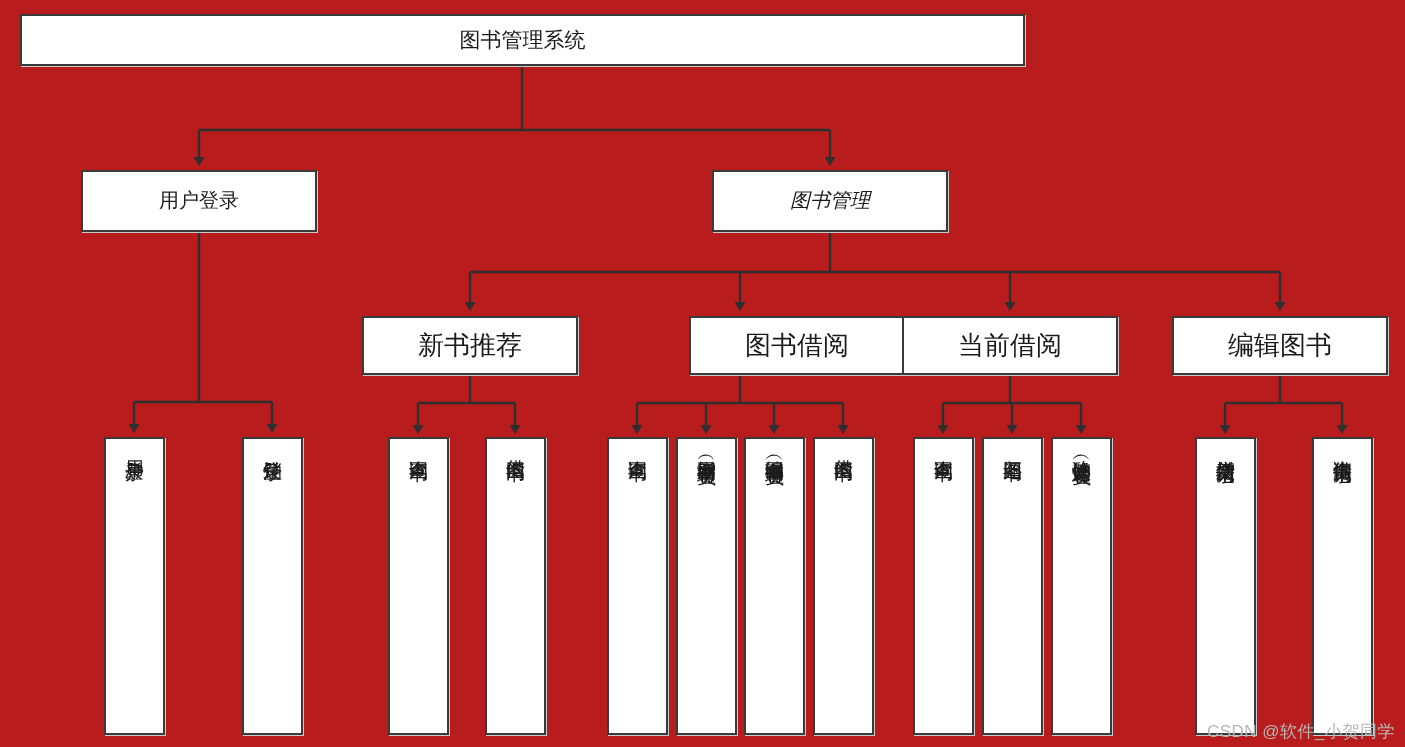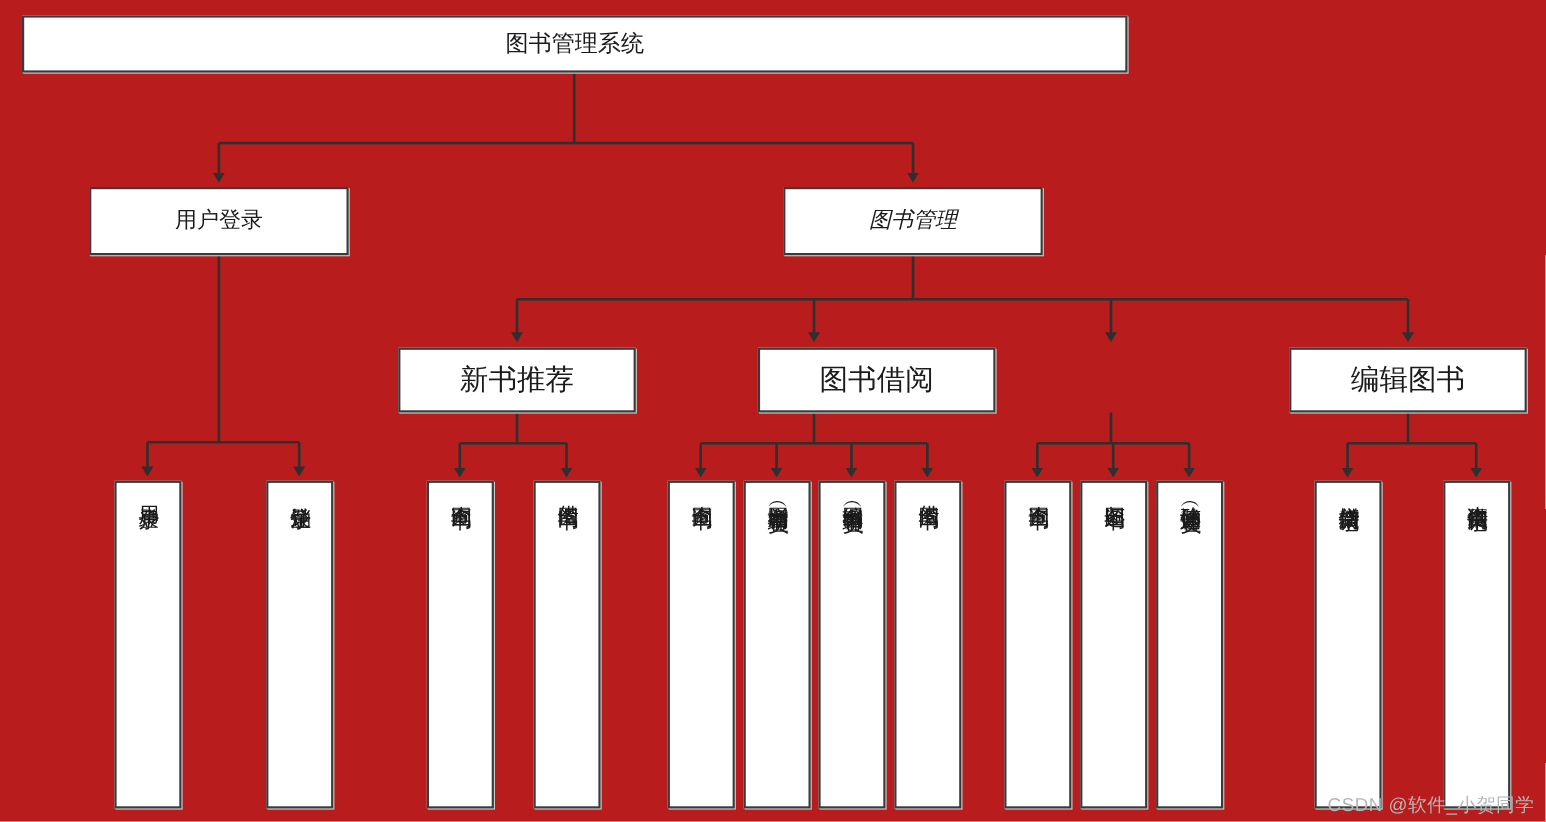--- a/index.html
+++ b/index.html
@@ -135,20 +135,23 @@
   </div>
 
   <div class="node lvl3" style="left:362px; top:316px; width:216px; height:59px;">
     <span>新书推荐</span>
   </div>
 
   <div class="node lvl3" style="left:647px; top:316px; width:216px; height:59px;margin-left:42px;">
     <span>图书借阅</span>
   </div>
 
+  <div class="node lvl3" style="left:902px; top:316px; width:216px; height:59px;">
+    <span>当前借阅</span>
+  </div>
 
   <div class="node lvl3" style="left:1172px; top:316px; width:216px; height:59px;">
     <span>编辑图书</span>
   </div>
 
   <div class="node leaf" style="left:104px; top:437px; width:61px; height:298px;">
     <span class="vtext">用户登录</span>
   </div>
   <div class="node leaf" style="left:242px; top:437px; width:61px; height:298px;">
     <span class="vtext">注销登录</span>

